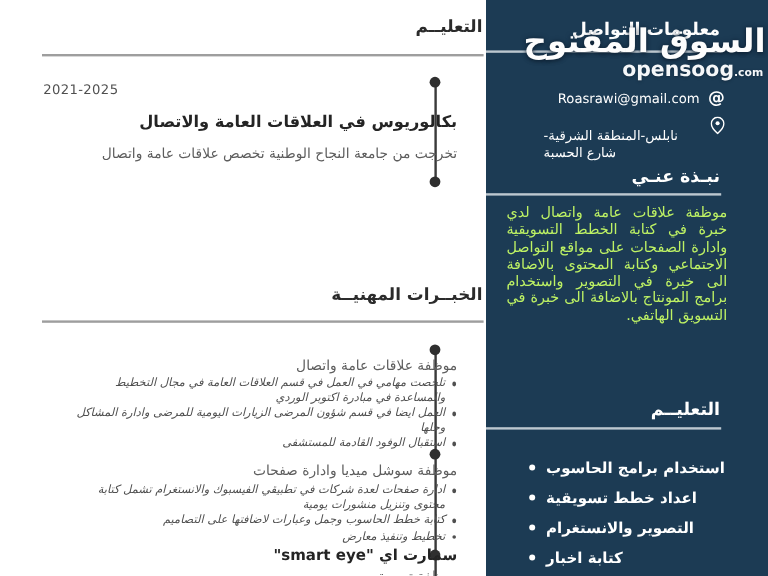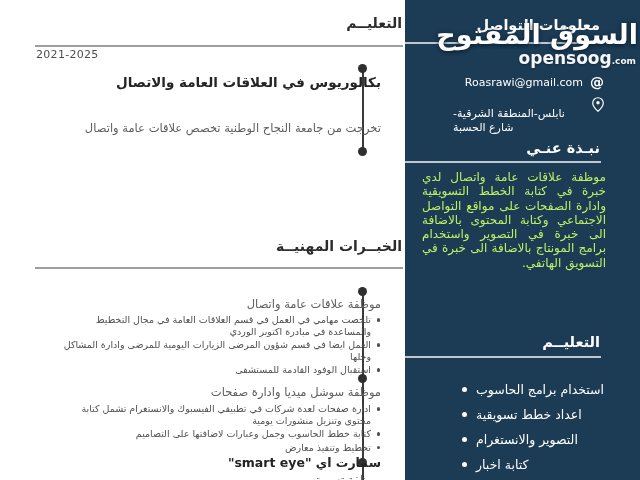--- a/index.html
+++ b/index.html
@@ -12,37 +12,37 @@
   .sec-title{position:absolute;right:37px;font-size:14px;font-weight:bold;color:#2b2b2b;direction:rtl;white-space:nowrap;}
   .sec-rule{position:absolute;left:35px;width:368px;height:2px;background:#9e9e9e;}
   .tl-line{position:absolute;left:362px;width:2px;background:#3a3a3a;}
   .tl-dot{position:absolute;left:358px;width:9px;height:9px;border-radius:50%;background:#2f2f2f;}
   .date{position:absolute;left:36px;font-size:11px;color:#4f4f4f;letter-spacing:.3px;}
   .h-entry{position:absolute;right:58px;direction:rtl;text-align:right;font-size:12.5px;font-weight:bold;color:#242424;white-space:nowrap;}
   .h-degree{font-size:13.5px;}
   .sub-entry{position:absolute;right:58px;direction:rtl;text-align:right;font-size:11.5px;color:#5d5d5d;white-space:nowrap;}
   .bullets{position:absolute;right:58px;width:322px;margin:0;padding:0;list-style:none;}
   .bullets li{position:relative;padding-right:10px;direction:rtl;text-align:right;
-              font-size:9.5px;line-height:11.5px;color:#4f4f4f;margin-bottom:2px;}
+              font-size:9.5px;line-height:11.5px;color:#4f4f4f;margin-bottom:2px;font-style:italic;}
   .bullets li::before{content:'';position:absolute;right:1px;top:4px;width:3.5px;height:3.5px;border-radius:50%;background:#4f4f4f;}
 
   
   .sidebar{position:absolute;left:405px;top:0;width:235px;height:480px;background:#1c3b54;}
   .side-title{position:absolute;right:40px;font-size:14.5px;font-weight:bold;color:#ffffff;direction:rtl;white-space:nowrap;}
   .side-rule{position:absolute;left:0;width:196px;height:1.5px;background:#bcc7cf;}
   .side-row{position:absolute;right:36px;display:flex;flex-direction:row-reverse;align-items:flex-start;gap:7px;color:#fff;}
   .side-row .ic{flex:0 0 auto;}
   .at-icon{font-size:14px;font-weight:bold;line-height:15px;}
   .email{font-size:11px;direction:ltr;line-height:15px;}
   .address{font-size:11px;direction:rtl;text-align:left;width:132px;line-height:14px;margin-top:10px;}
   .about-text{position:absolute;right:34px;width:184px;direction:rtl;text-align:justify;
               font-size:12px;line-height:14.3px;color:#bef264;}
   .skills{position:absolute;right:36px;margin:0;padding:0;list-style:none;}
   .skills li{position:relative;height:25px;display:flex;flex-direction:row-reverse;align-items:center;gap:9px;
-             direction:rtl;color:#fff;font-size:12.5px;font-weight:normal;white-space:nowrap;}
+             direction:rtl;color:#fff;font-size:12.5px;font-weight:bold;white-space:nowrap;}
   .skills li .dot{width:5px;height:5px;border-radius:50%;background:#fff;flex:0 0 auto;}
 
   
   .watermark{position:absolute;top:0;right:0;width:250px;text-align:right;z-index:5;pointer-events:none;}
   .wm-big{margin:19px 2px 0 0;font-size:27px;line-height:32px;font-weight:bold;color:#fdfdfd;direction:rtl;
           text-shadow:0 0 4px rgba(12,28,44,.65),0 2px 3px rgba(12,28,44,.5);}
   .wm-sub{margin:-2px 4px 0 0;color:#f5f7f9;font-weight:bold;font-size:17px;line-height:18px;
           text-shadow:0 1px 2px rgba(12,28,44,.5);}
   .wm-sub .tld{font-size:9px;font-weight:bold;}
 </style>
@@ -53,22 +53,22 @@
 
   <div class="main">
 
     <div class="sec-title" style="top:15px">التعليــم</div>
     <div class="sec-rule" style="top:45px"></div>
 
     <div class="tl-line" style="top:69px;height:83px"></div>
     <div class="tl-dot" style="top:64px"></div>
     <div class="tl-dot" style="top:147px"></div>
 
-    <div class="date" style="top:48px">2021-2025</div>
-    <div class="h-entry h-degree" style="top:74px">بكالوريوس في العلاقات العامة والاتصال</div>
+    <div class="date" style="top:68px">2021-2025</div>
+    <div class="h-entry h-degree" style="top:94px">بكالوريوس في العلاقات العامة والاتصال</div>
     <div class="sub-entry" style="top:121px">تخرجت من جامعة النجاح الوطنية تخصص علاقات عامة واتصال</div>
 
     <div class="sec-title" style="top:238px">الخبــرات المهنيــة</div>
     <div class="sec-rule" style="top:267px"></div>
 
     <div class="tl-line" style="top:292px;height:188px"></div>
     <div class="tl-dot" style="top:287px"></div>
     <div class="tl-dot" style="top:374px"></div>
     <div class="tl-dot" style="top:458px"></div>
 

